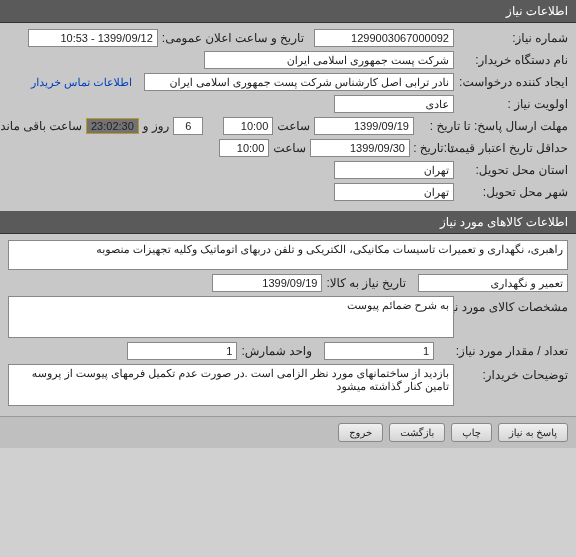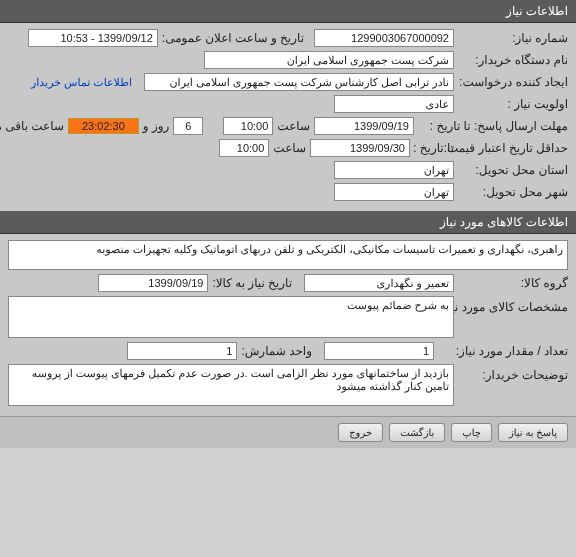--- a/index.html
+++ b/index.html
@@ -71,23 +71,23 @@
   background: linear-gradient(#f0f0f0,#d5d5d5);
   border: 1px solid #888;
   border-radius: 3px;
   padding: 3px 10px;
   font-size: 10px;
   font-family: Tahoma, Arial, sans-serif;
   cursor: pointer;
   color: #222;
 }
 .countdown {
-  background: #f97316;
+  background: #737373;
   border: 1px solid #b89b2c;
-  padding: 1px 13px;
+  padding: 1px 4px;
   font-size: 11px;
 }
 .label-col {
   width: 110px;
   text-align: right;
   flex-shrink: 0;
 }
 </style>
 </head>
 <body>
@@ -157,21 +157,20 @@
   <span>اطلاعات کالاهای مورد نیاز</span>
 </div>
 
 <div class="form-area">
 
   <div class="row">
     <textarea class="textarea" rows="2" style="flex: 1 1 0%;" readonly="">راهبری، نگهداری و تعمیرات تاسیسات مکانیکی، الکتریکی و تلفن دربهای اتوماتیک وکلیه تجهیزات منصوبه</textarea>
   </div>
 
   <div class="row">
-    <span class="label label-col">گروه کالا:</span>
     <input class="input" style="width: 150px;" readonly="" value="تعمیر و نگهداری">
     <span class="label" style="margin-right:8px">تاریخ نیاز به کالا:</span>
     <input class="input" style="width: 110px;" readonly="" value="1399/09/19">
   </div>
 
   <div class="row" style="align-items:flex-start">
     <span class="label label-col" style="padding-top:4px">مشخصات کالای مورد نیاز:</span>
     <textarea class="textarea" rows="3" style="flex: 1 1 0%;" readonly="">به شرح ضمائم پیوست</textarea>
   </div>
 

